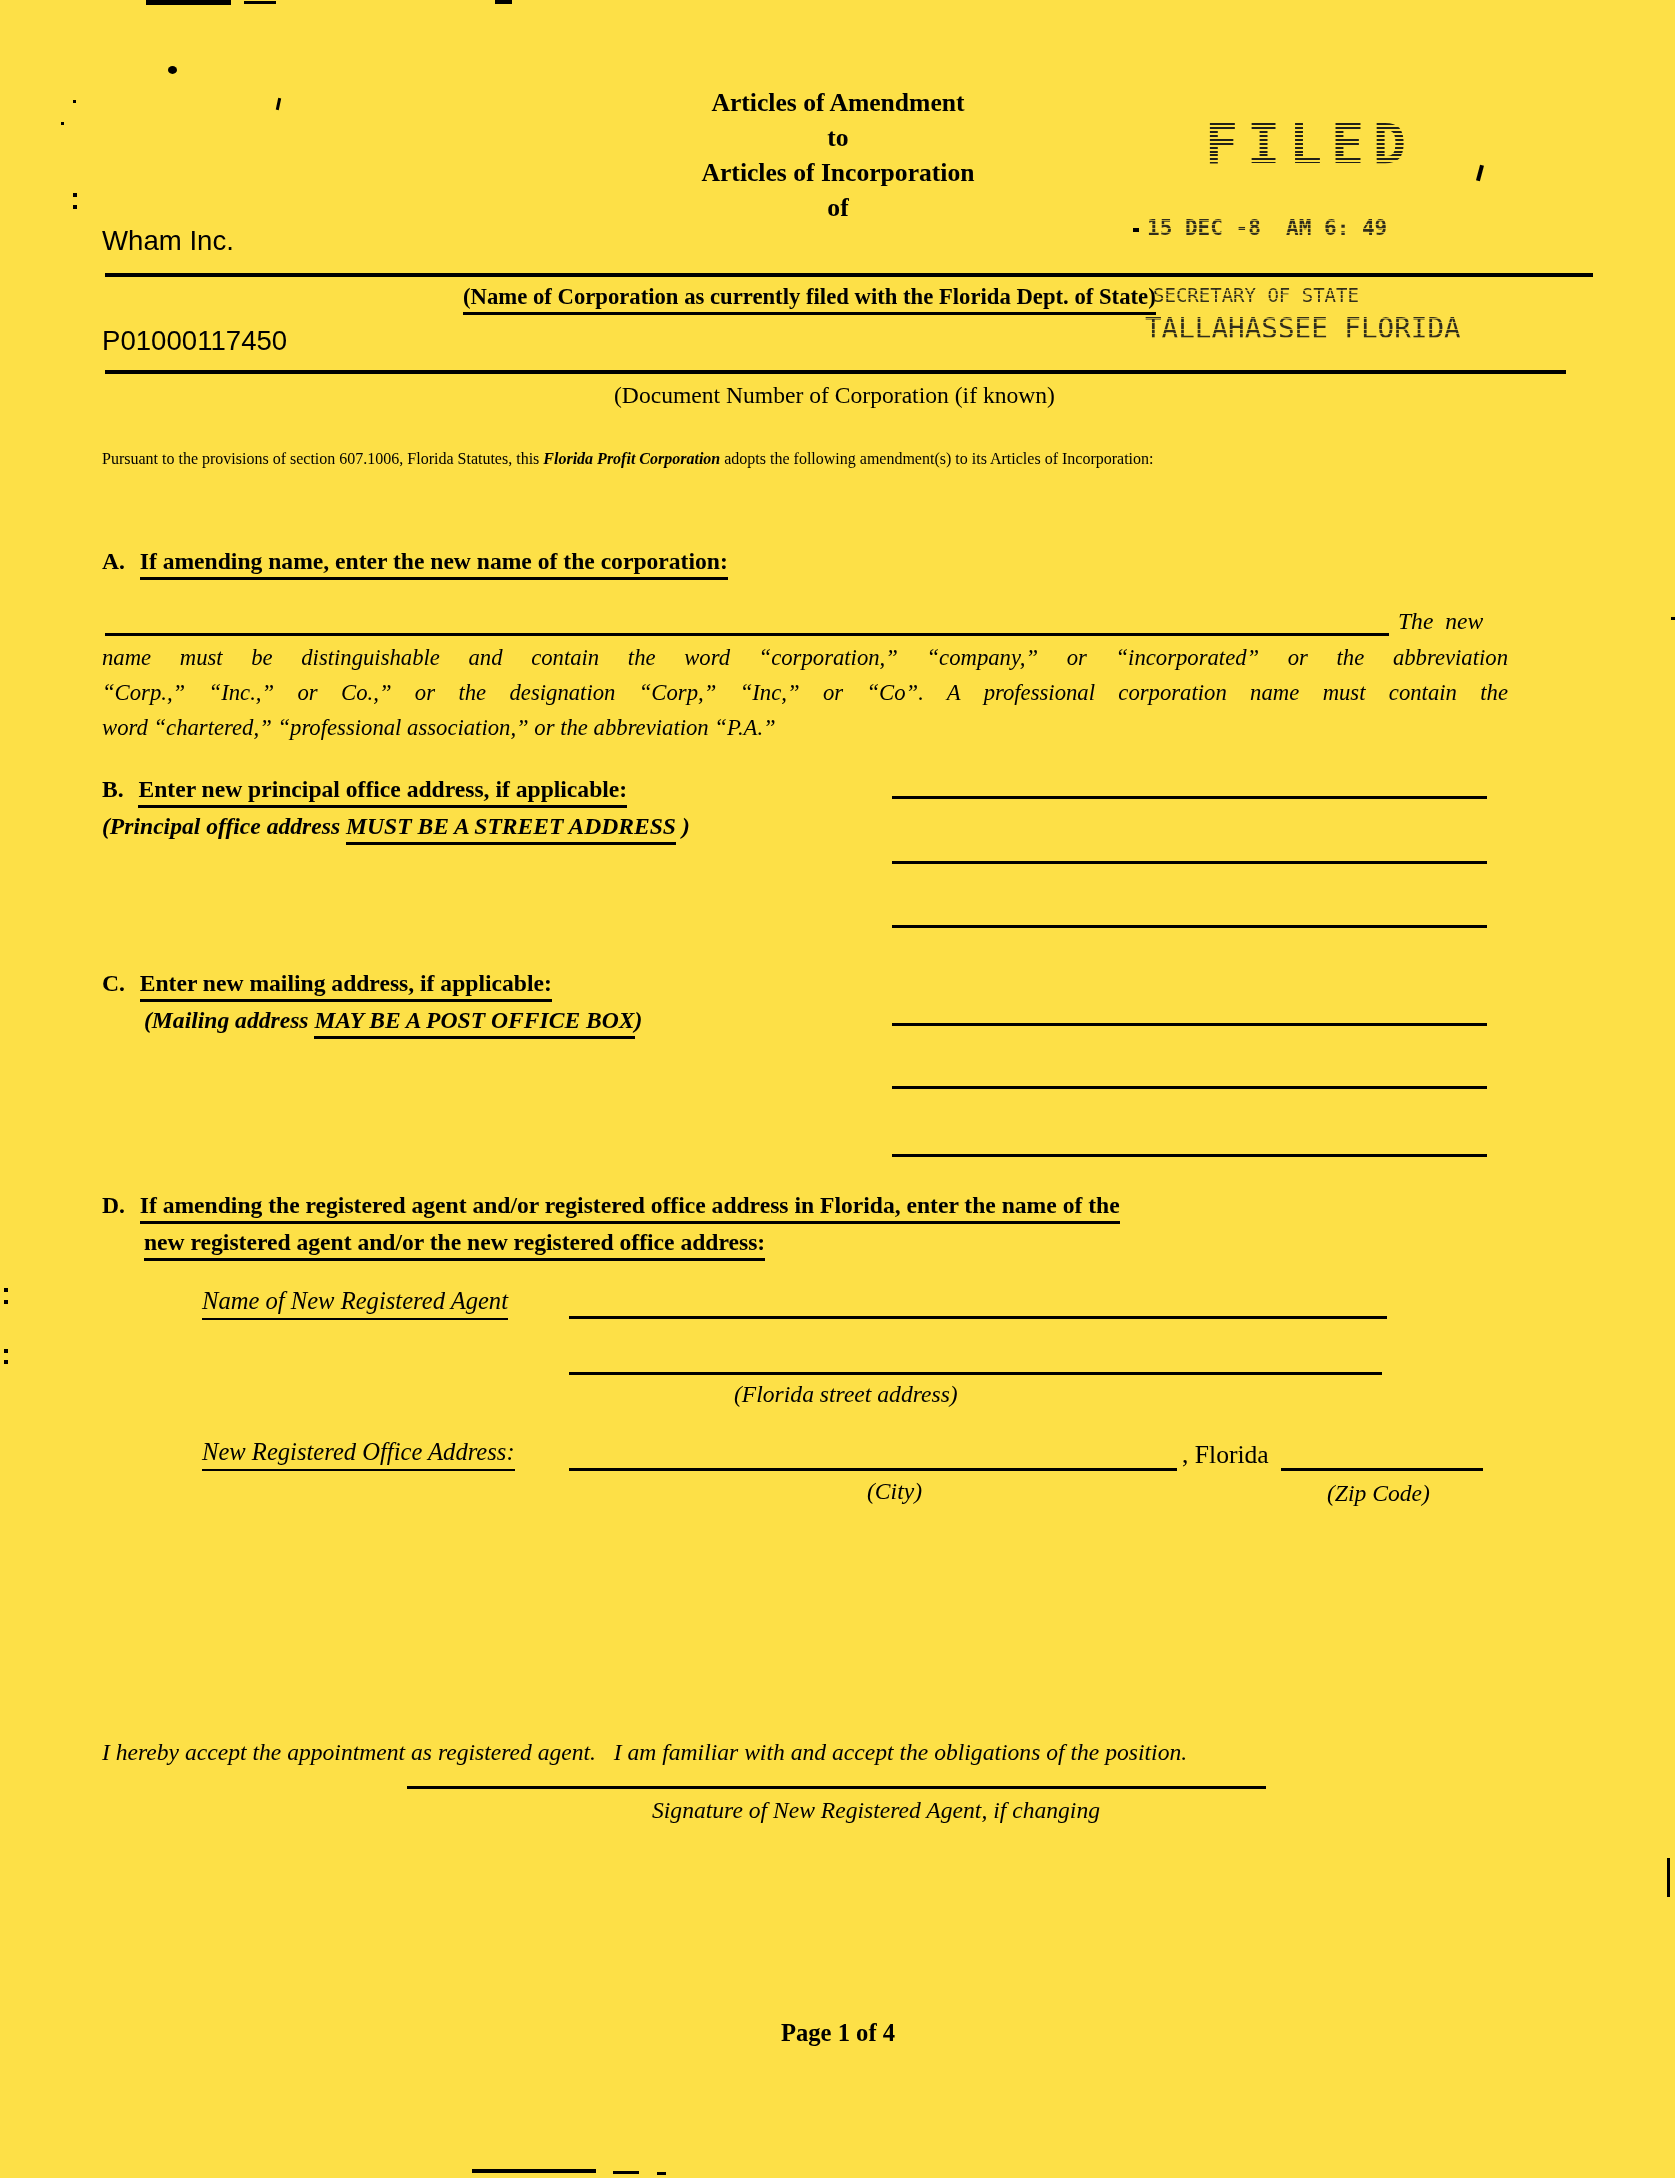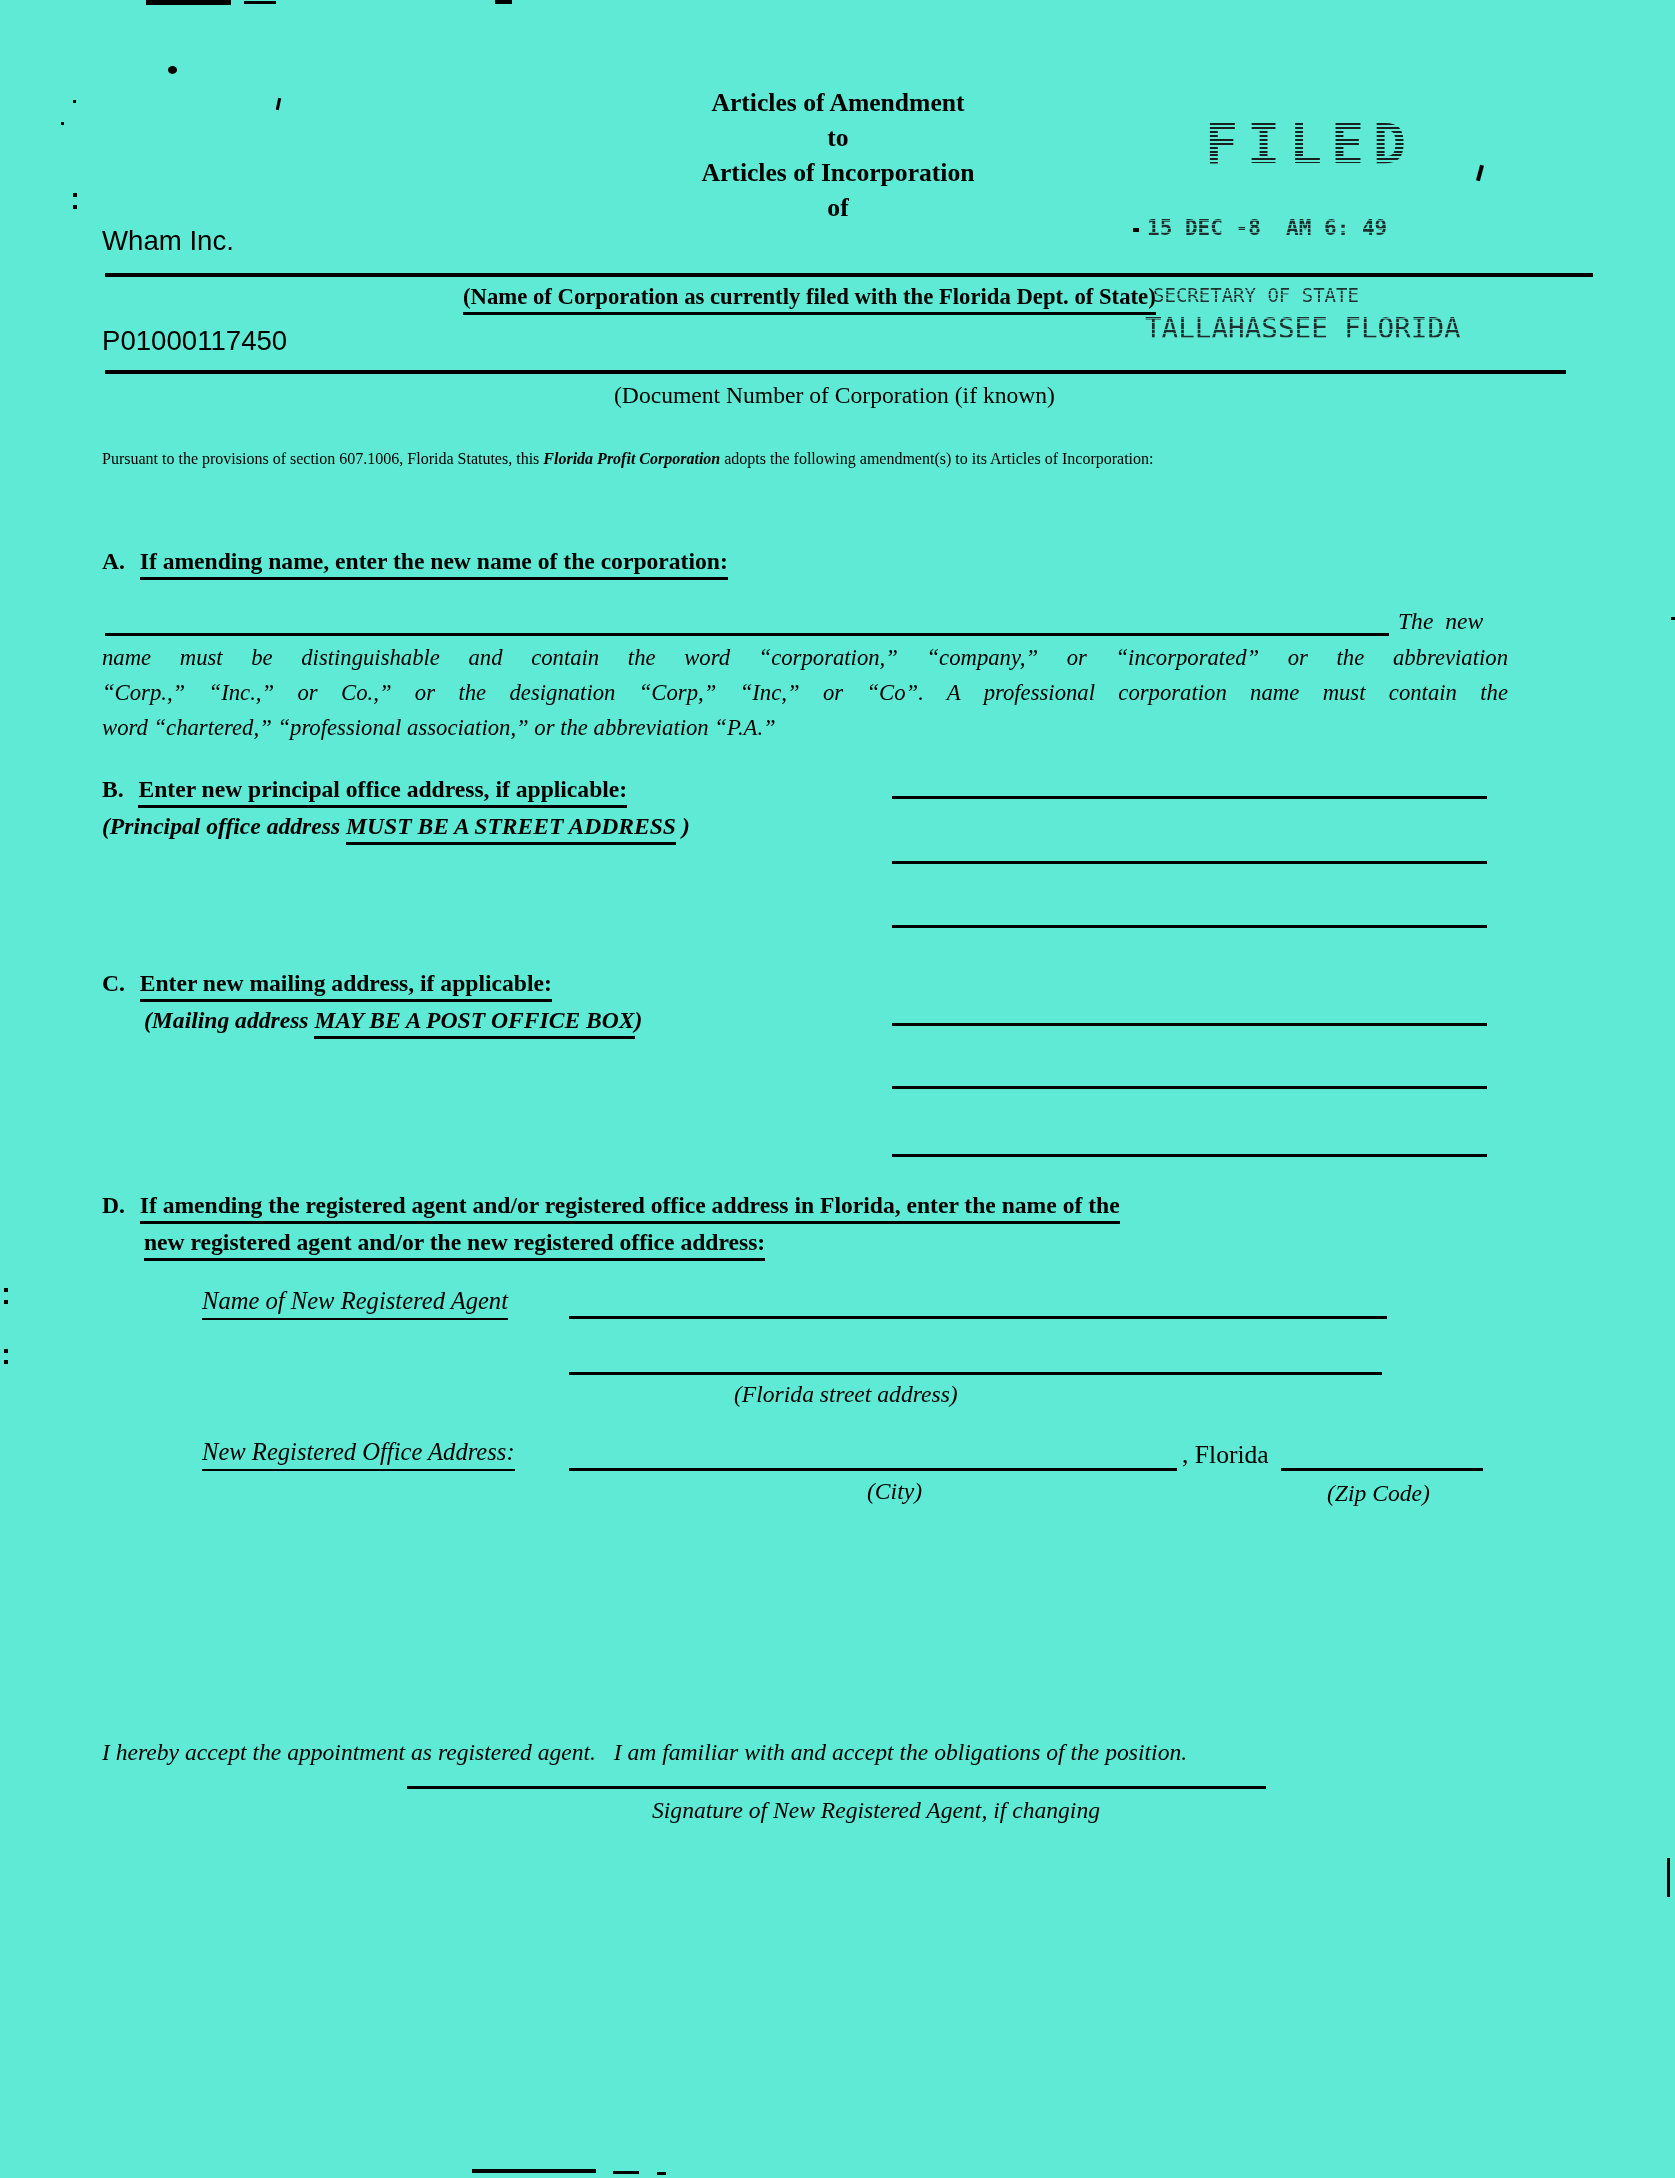--- a/index.html
+++ b/index.html
@@ -1,19 +1,19 @@
 <!DOCTYPE html>
 <html><head>
 <meta charset="utf-8">
 <style>
   html,body { margin:0; padding:0; background:#e8e8e8; }
   .page {
     position:relative;
     width:1676px; height:2179px;
-    background:#5eead4;
+    background:#fde047;
     color:#000;
     font-family:"Liberation Serif", serif;
     overflow:hidden;
     margin:0 auto;
   }
   .abs { position:absolute; }
 
   
   .title { left:0; right:0; top:85px; text-align:center;
            font-weight:bold; font-size:25.6px; line-height:35px; }
@@ -166,15 +166,16 @@
   <div class="abs fill" style="left:569px;top:1468px;width:608px;height:3px;"></div>
   <div class="abs" style="left:1182px;top:1440px;font-size:25.6px;">, Florida</div>
   <div class="abs fill" style="left:1281px;top:1468px;width:202px;height:3px;"></div>
   <div class="abs smallcap" style="left:867px;top:1478px;">(City)</div>
   <div class="abs smallcap" style="left:1327px;top:1480px;">(Zip Code)</div>
 
   <div class="abs statement" style="left:102px;top:1725px;margin-top:14px;">I hereby accept the appointment as registered agent.   I am familiar with and accept the obligations of the position.</div>
   <div class="abs fill" style="left:407px;top:1786px;width:859px;height:3px;"></div>
   <div class="abs smallcap" style="left:652px;top:1797px;">Signature of New Registered Agent, if changing</div>
 
+  <div class="abs footer">Page 1 of 4</div>
 
 </div>
 
 
 </body></html>

